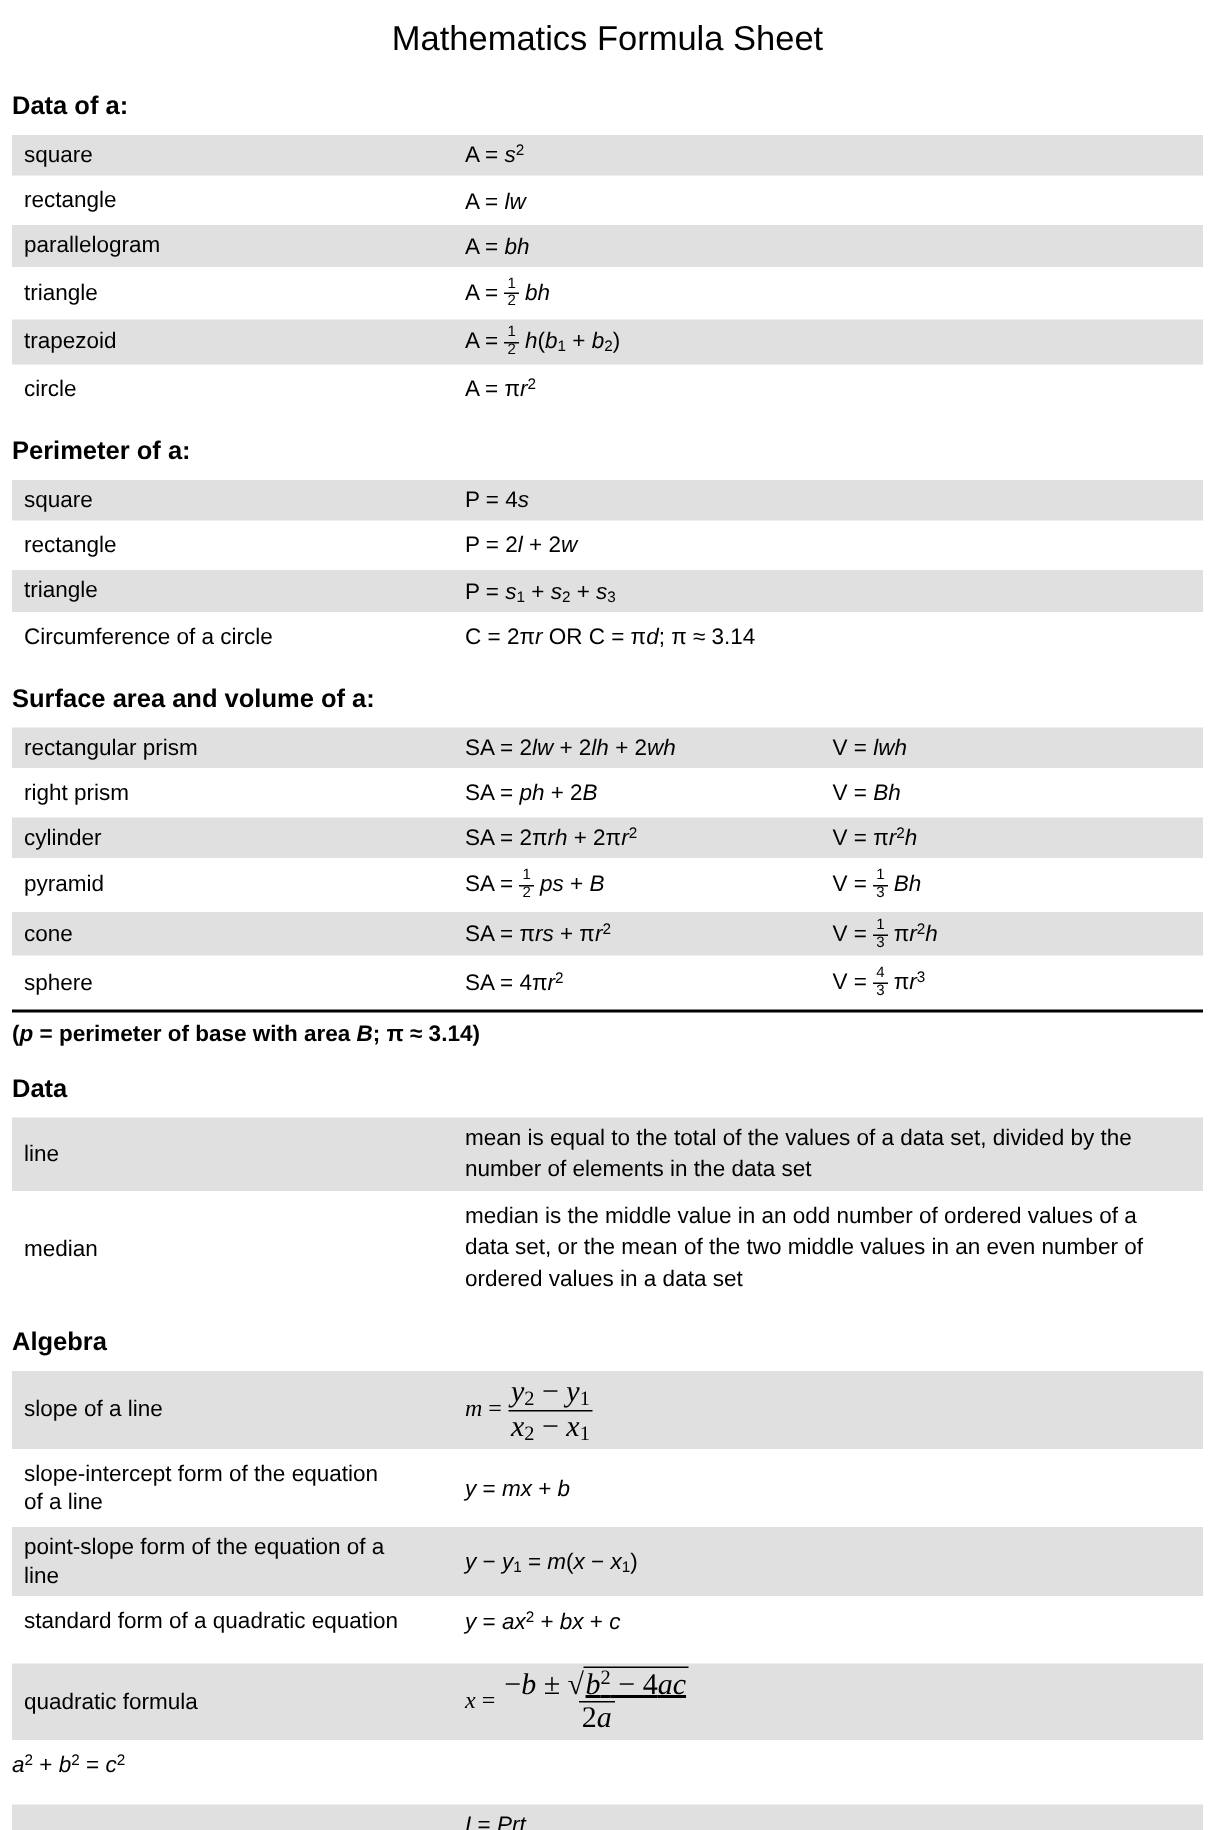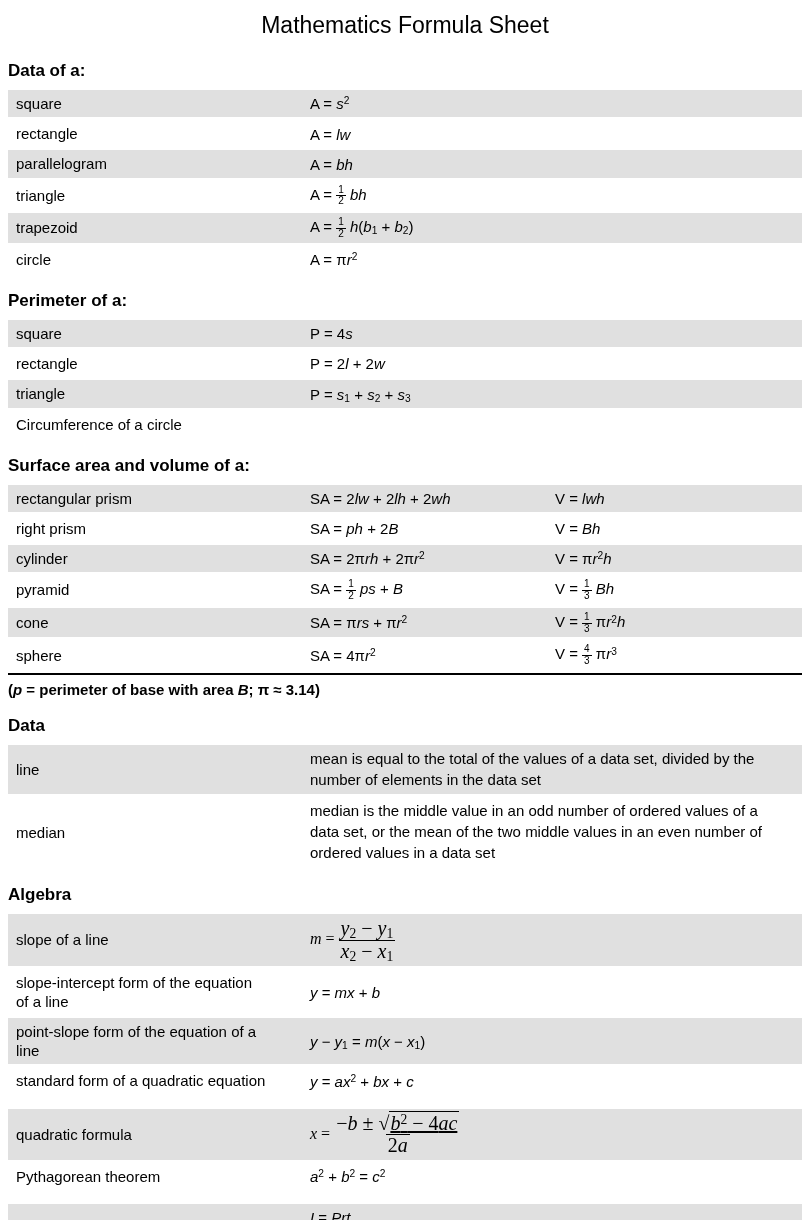--- a/index.html
+++ b/index.html
@@ -151,20 +151,21 @@
         <div class="row">
           <div class="label">rectangle</div>
           <div class="cell">P = 2<i>l</i> + 2<i>w</i></div>
         </div>
         <div class="row shaded">
           <div class="label">triangle</div>
           <div class="cell">P = <i>s</i><sub>1</sub> + <i>s</i><sub>2</sub> + <i>s</i><sub>3</sub></div>
         </div>
         <div class="row">
           <div class="label">Circumference of a circle</div>
+          <div class="cell">C = 2π<i>r</i> OR C = π<i>d</i>; π ≈ 3.14</div>
         </div>
       </section>
       <section>
         <h2 class="sec-h">Surface area and volume of a:</h2>
         <div class="row shaded">
           <div class="label">rectangular prism</div>
           <div class="cell">SA = 2<i>lw</i> + 2<i>lh</i> + 2<i>wh</i></div>
           <div class="cell2">V = <i>lwh</i></div>
         </div>
         <div class="row">
@@ -240,21 +241,20 @@
           <div class="cell"><i>y</i> = <i>ax</i><sup>2</sup> + <i>bx</i> + <i>c</i></div>
         </div>
         <div class="row shaded">
           <div class="label">quadratic formula</div>
           <div class="cell serif"><i>x</i> = <span class="frac">
               <span class="fnum">−<i>b</i> ± <span class="sqrt">√<span class="ovl"><i>b</i><sup>2</sup> − 4<i>ac</i></span></span></span>
               <span class="fden">2<i>a</i></span>
             </span></div>
         </div>
         <div class="row gap-after">
-          <div class="label">Pythagorean theorem</div>
           <div class="cell"><i>a</i><sup>2</sup> + <i>b</i><sup>2</sup> = <i>c</i><sup>2</sup></div>
         </div>
         <div class="row shaded">
           <div class="label">simple interest</div>
           <div class="cell"><i>I</i> = <i>Prt</i><div class="note">(<i>I</i> = interest, <i>P</i> = principal, <i>r</i> = rate, <i>t</i> = time)</div></div>
         </div>
       </section>
     </div>
 </div>
 

